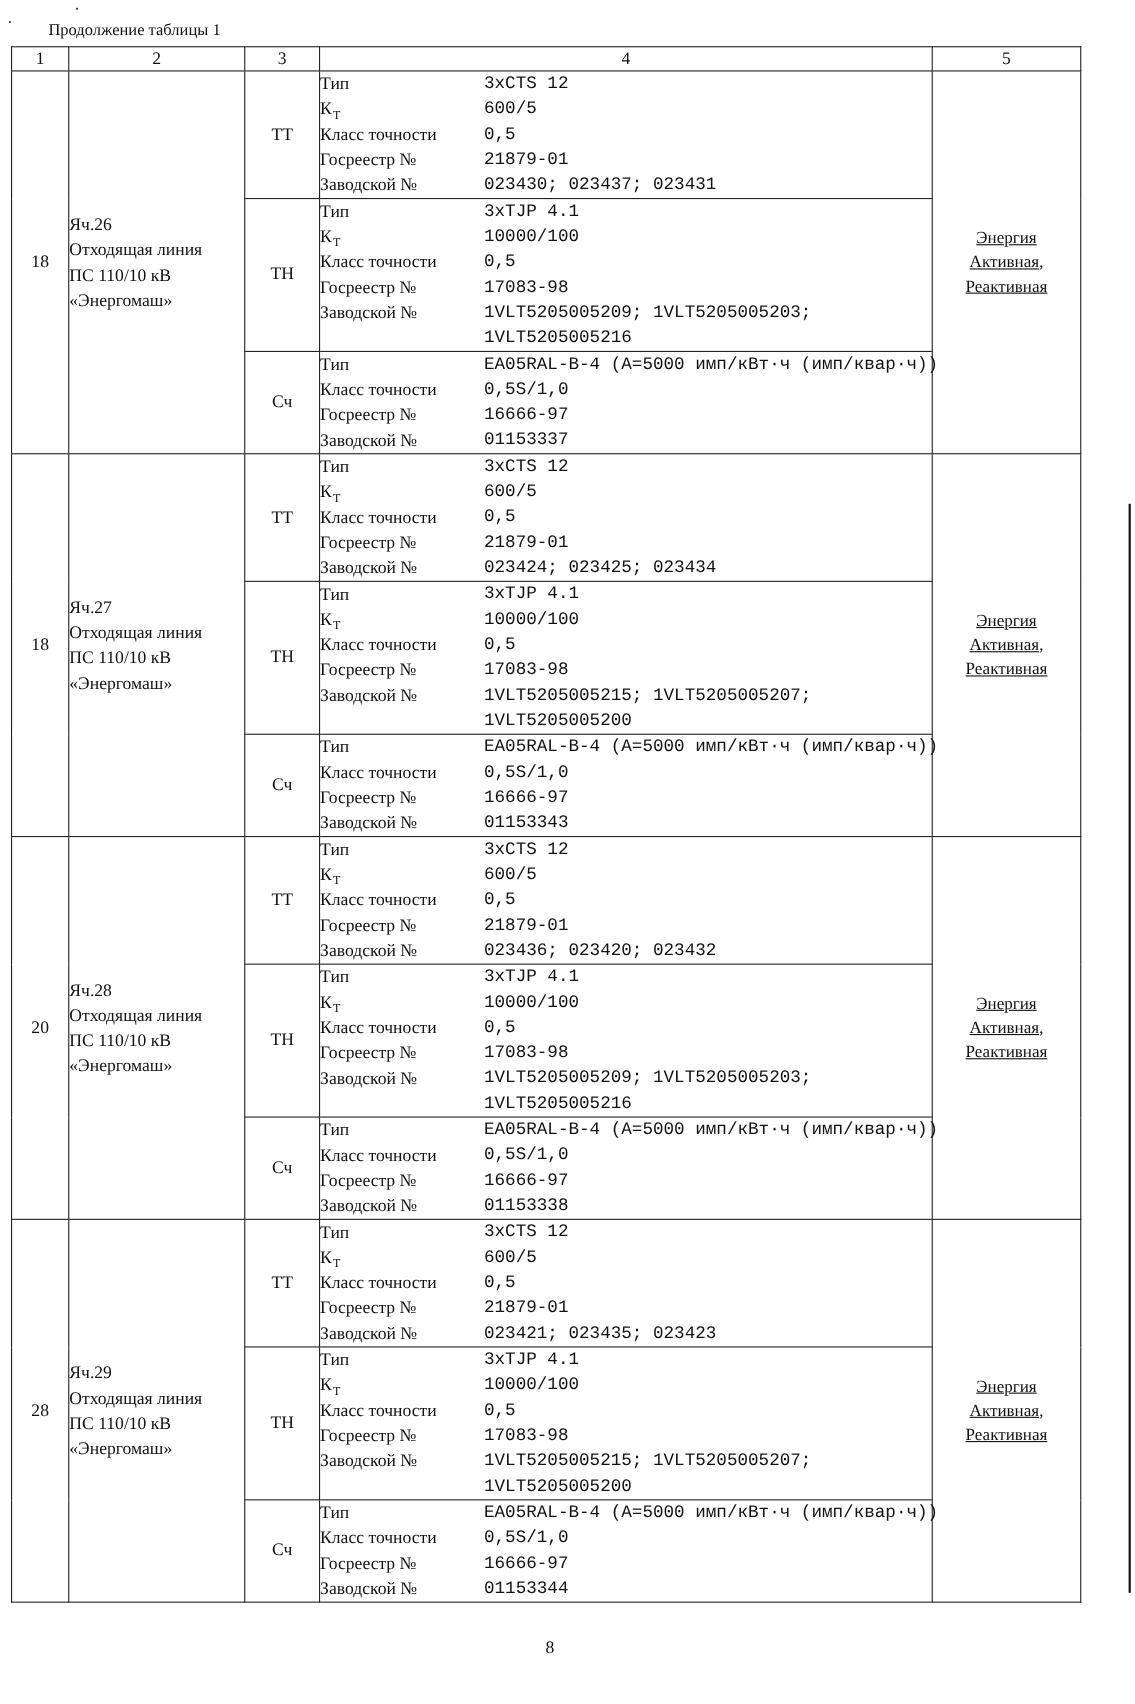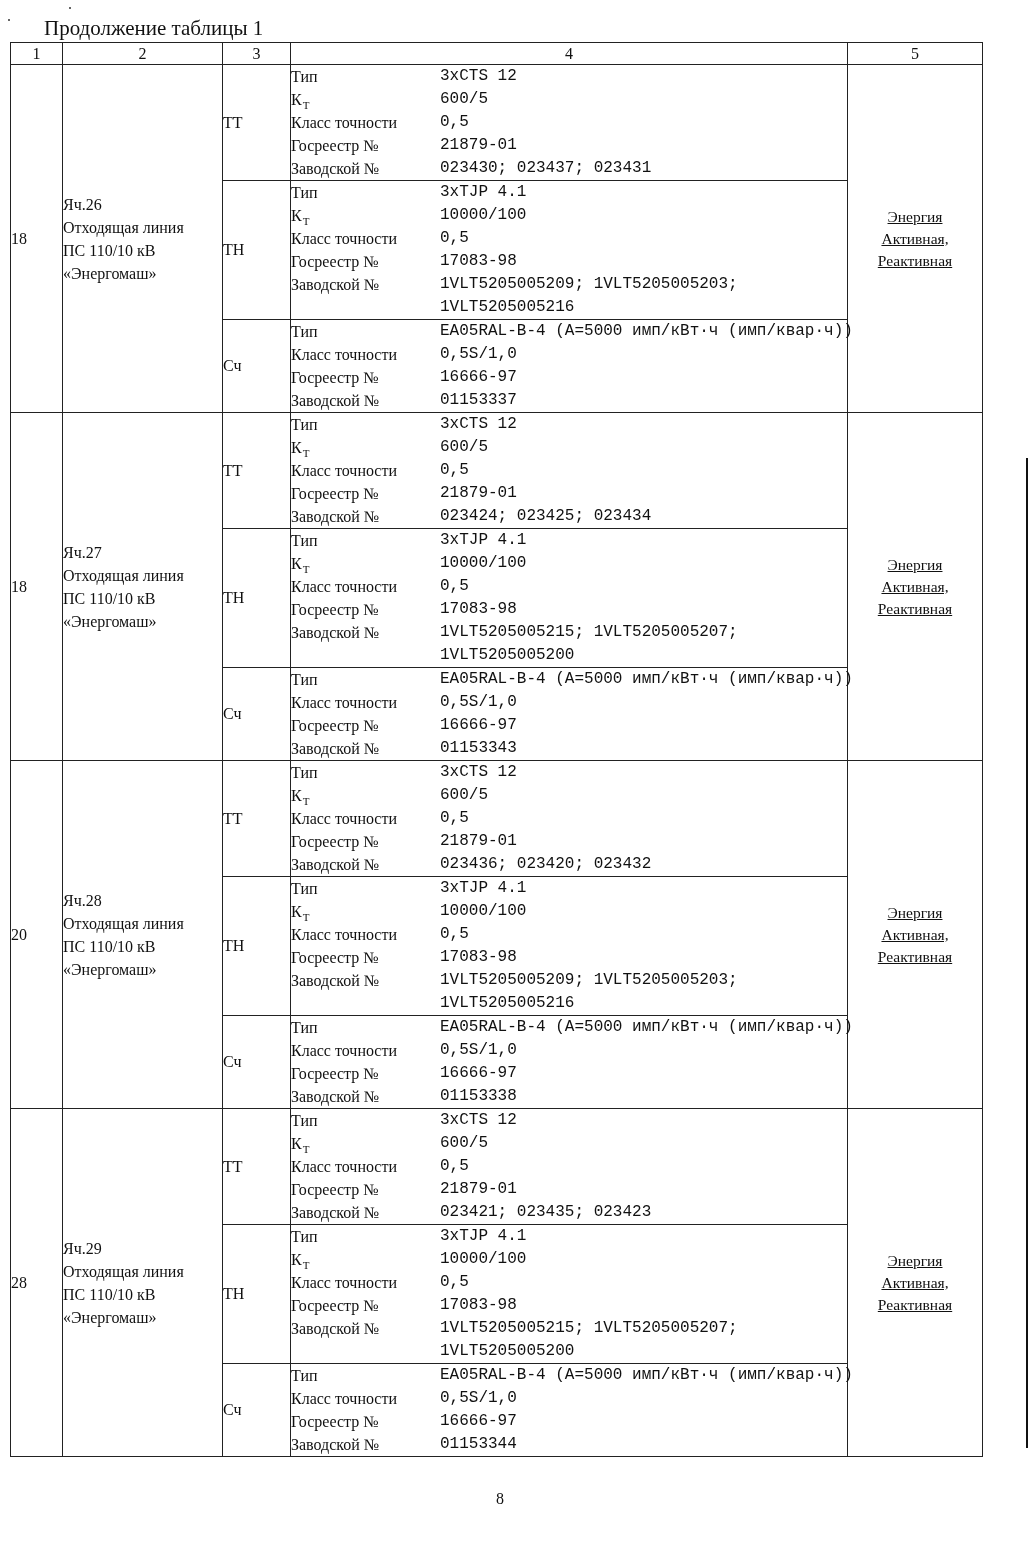--- a/index.html
+++ b/index.html
@@ -4,37 +4,37 @@
 <style>
   html, body { margin: 0; padding: 0; background: #ffffff; }
   body {
     width: 1032px; height: 1549px; position: relative; overflow: hidden;
     font-family: "Liberation Serif", "DejaVu Serif", serif;
     color: #111;
   }
   .speck { position: absolute; width: 2px; height: 2px; background: #333; border-radius: 1px; }
   .caption {
     position: absolute; left: 44px; top: 16px;
-    font-size: 21px; line-height: 24px;
+    font-size: 15px; line-height: 24px;
   }
   table.main {
     position: absolute; left: 10px; top: 42px;
     border-collapse: collapse; table-layout: fixed;
     width: 972px;
     font-size: 16px;
   }
   table.main td {
     border: 1.3px solid #222;
     padding: 0;
     vertical-align: middle;
   }
   .hdr td { height: 21px; text-align: center; line-height: 21px; font-size: 16px; }
-  .c-num { text-align: left; }
+  .c-num { text-align: center; }
   .c-name { text-align: left; line-height: 23px; }
-  .c-kind { text-align: left; }
+  .c-kind { text-align: center; }
   .c-energy { text-align: center; font-size: 15.5px; line-height: 22px; text-decoration: underline; }
   td.c-spec { vertical-align: top; padding: 0 0 0 9px; margin-left: 44px; }
   .spec-row { display: flex; line-height: 23px; height: 23px; white-space: nowrap; }
   .spec-row .k { width: 149px; flex: none; }
   .spec-row .v { flex: 1; font-family: Liberation Mono, monospace; }
   .sub { font-size: 11px; position: relative; top: 4px; margin-left: 1px; }
   .page-num {
     position: absolute; left: 496px; top: 1490px;
     font-size: 16px;
   }

